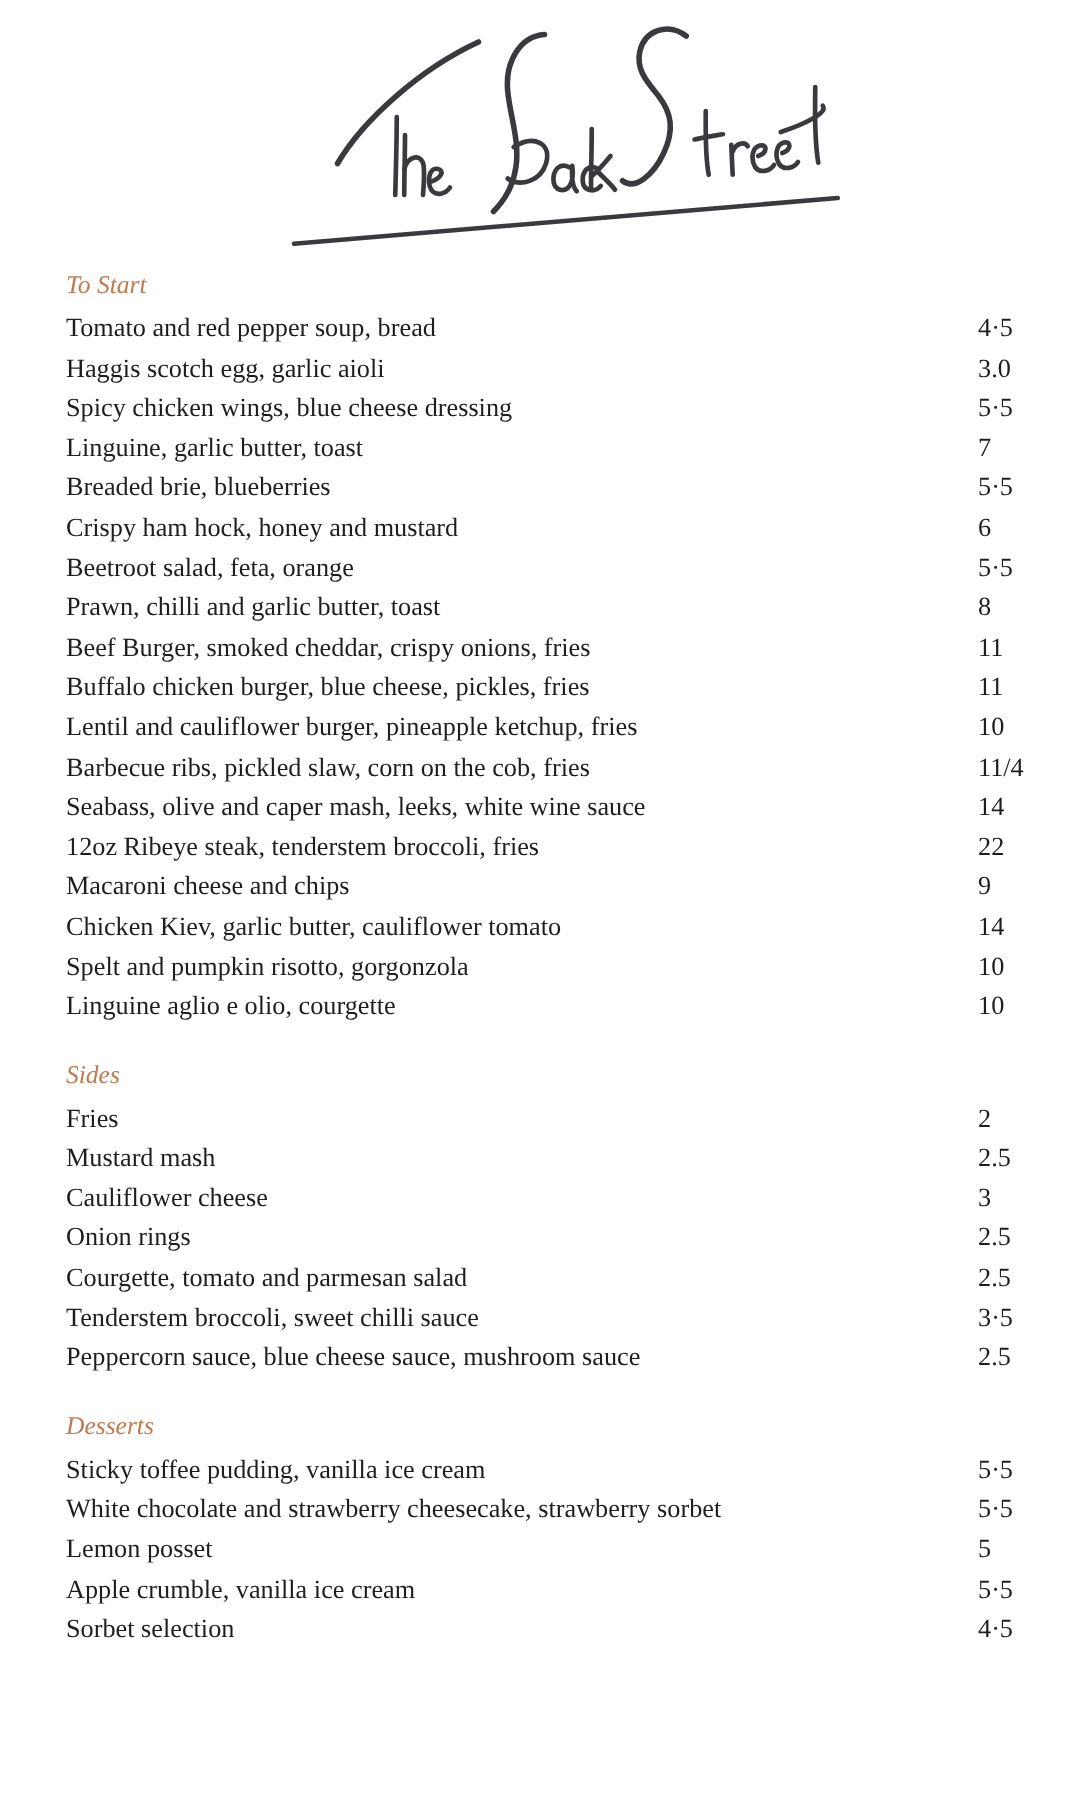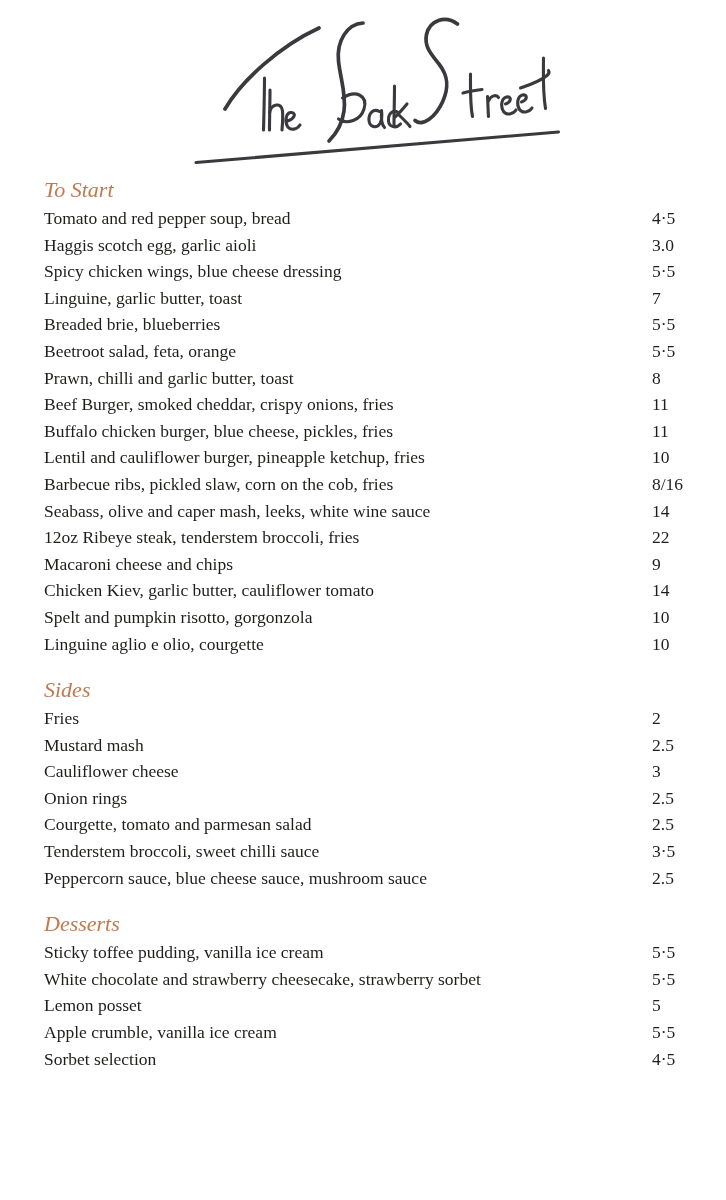--- a/index.html
+++ b/index.html
@@ -24,21 +24,21 @@
     color: var(--logo-ink, #3a3a3e);
   }
   .logo-svg path { fill: none; stroke: currentColor; stroke-linecap: round; stroke-linejoin: round; }
   .logo-svg .flourish { stroke-width: 3.7px; }
   .logo-svg .letter   { stroke-width: 3.1px; }
   .logo-svg .rule     { stroke-width: 3px; }
   .menu {
     padding: 0 44px 0 44px;
   }
   .section-title {
-    font-size: 22px;
+    font-size: 17px;
     line-height: 27px;
     font-style: italic;
     font-weight: normal;
     color: var(--accent, #c1794f);
     margin: 19px 0 2px 0;
   }
   section:first-child .section-title { margin-top: 6px; }
   .row {
     display: flex;
     font-size: 17.5px;
@@ -103,20 +103,24 @@
         </div>
         <div class="row">
           <span class="item-name">Linguine, garlic butter, toast</span>
           <span class="item-price">7</span>
         </div>
         <div class="row">
           <span class="item-name">Breaded brie, blueberries</span>
           <span class="item-price">5·5</span>
         </div>
         <div class="row">
+          <span class="item-name">Crispy ham hock, honey and mustard</span>
+          <span class="item-price">6</span>
+        </div>
+        <div class="row">
           <span class="item-name">Beetroot salad, feta, orange</span>
           <span class="item-price">5·5</span>
         </div>
         <div class="row">
           <span class="item-name">Prawn, chilli and garlic butter, toast</span>
           <span class="item-price">8</span>
         </div>
       </section>
       <section>
         <div class="row">
@@ -126,21 +130,21 @@
         <div class="row">
           <span class="item-name">Buffalo chicken burger, blue cheese, pickles, fries</span>
           <span class="item-price">11</span>
         </div>
         <div class="row">
           <span class="item-name">Lentil and cauliflower burger, pineapple ketchup, fries</span>
           <span class="item-price">10</span>
         </div>
         <div class="row">
           <span class="item-name">Barbecue ribs, pickled slaw, corn on the cob, fries</span>
-          <span class="item-price">8/16</span>
+          <span class="item-price">11/4</span>
         </div>
         <div class="row">
           <span class="item-name">Seabass, olive and caper mash, leeks, white wine sauce</span>
           <span class="item-price">14</span>
         </div>
         <div class="row">
           <span class="item-name">12oz Ribeye steak, tenderstem broccoli, fries</span>
           <span class="item-price">22</span>
         </div>
         <div class="row">

